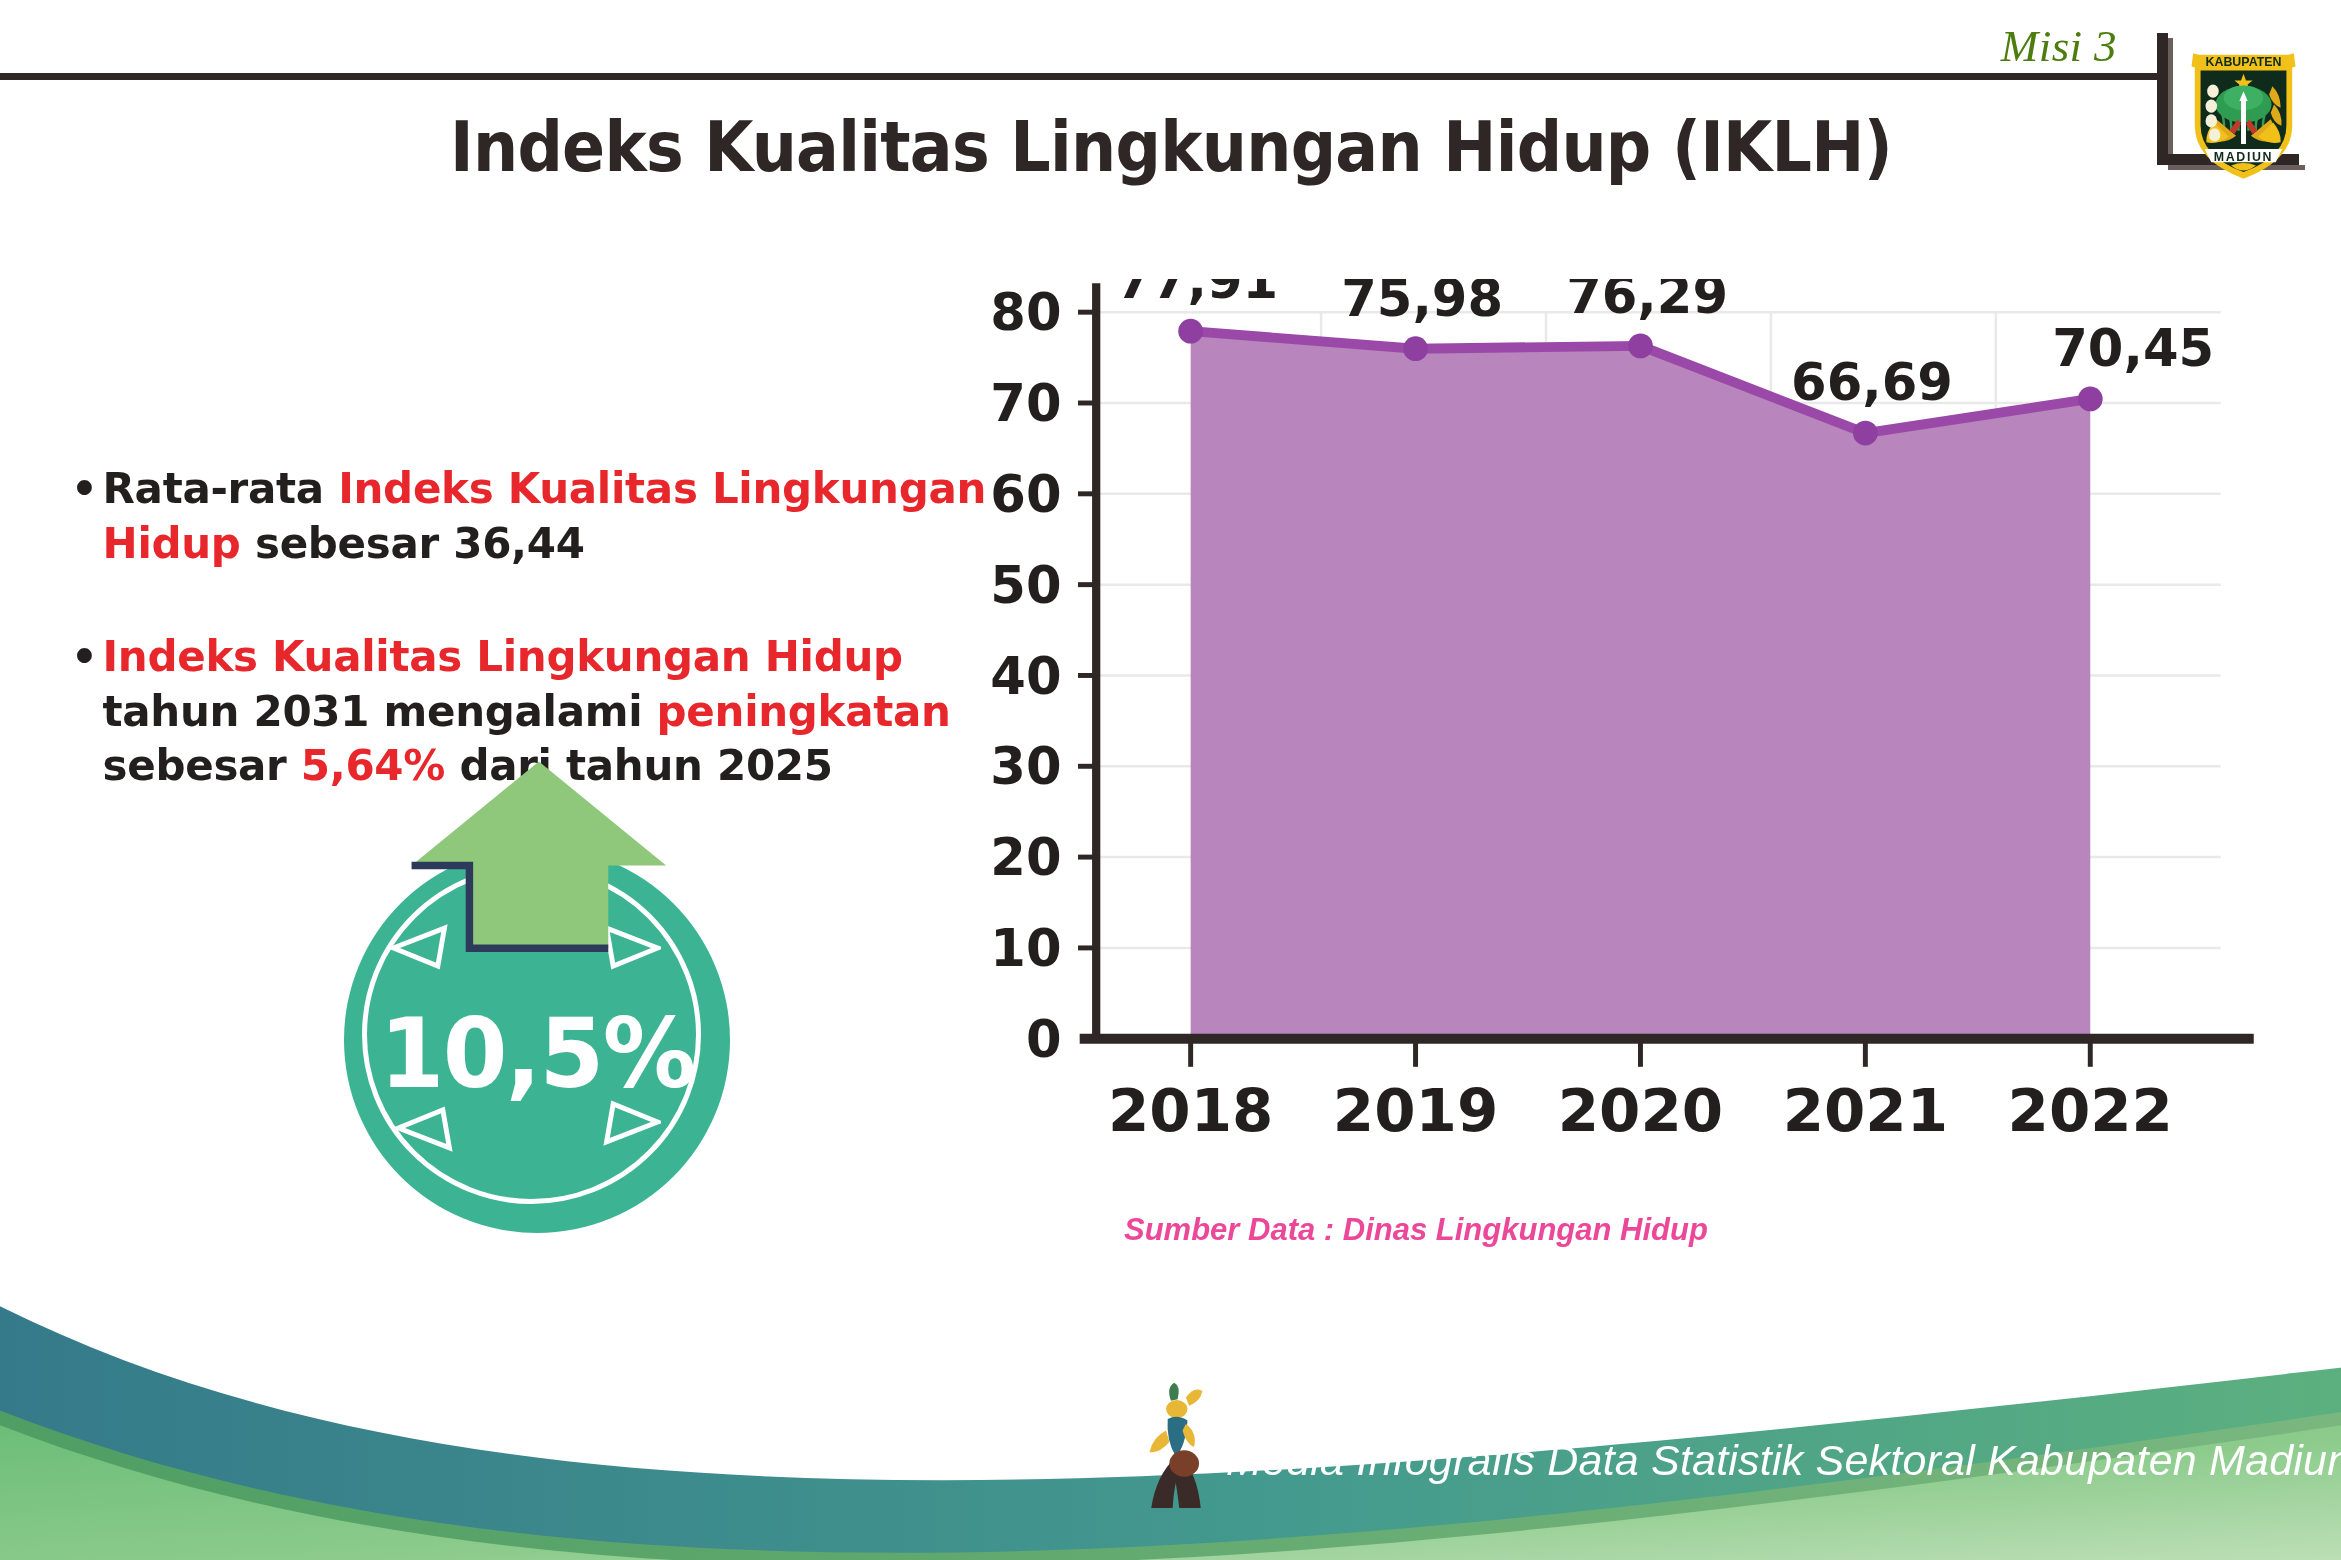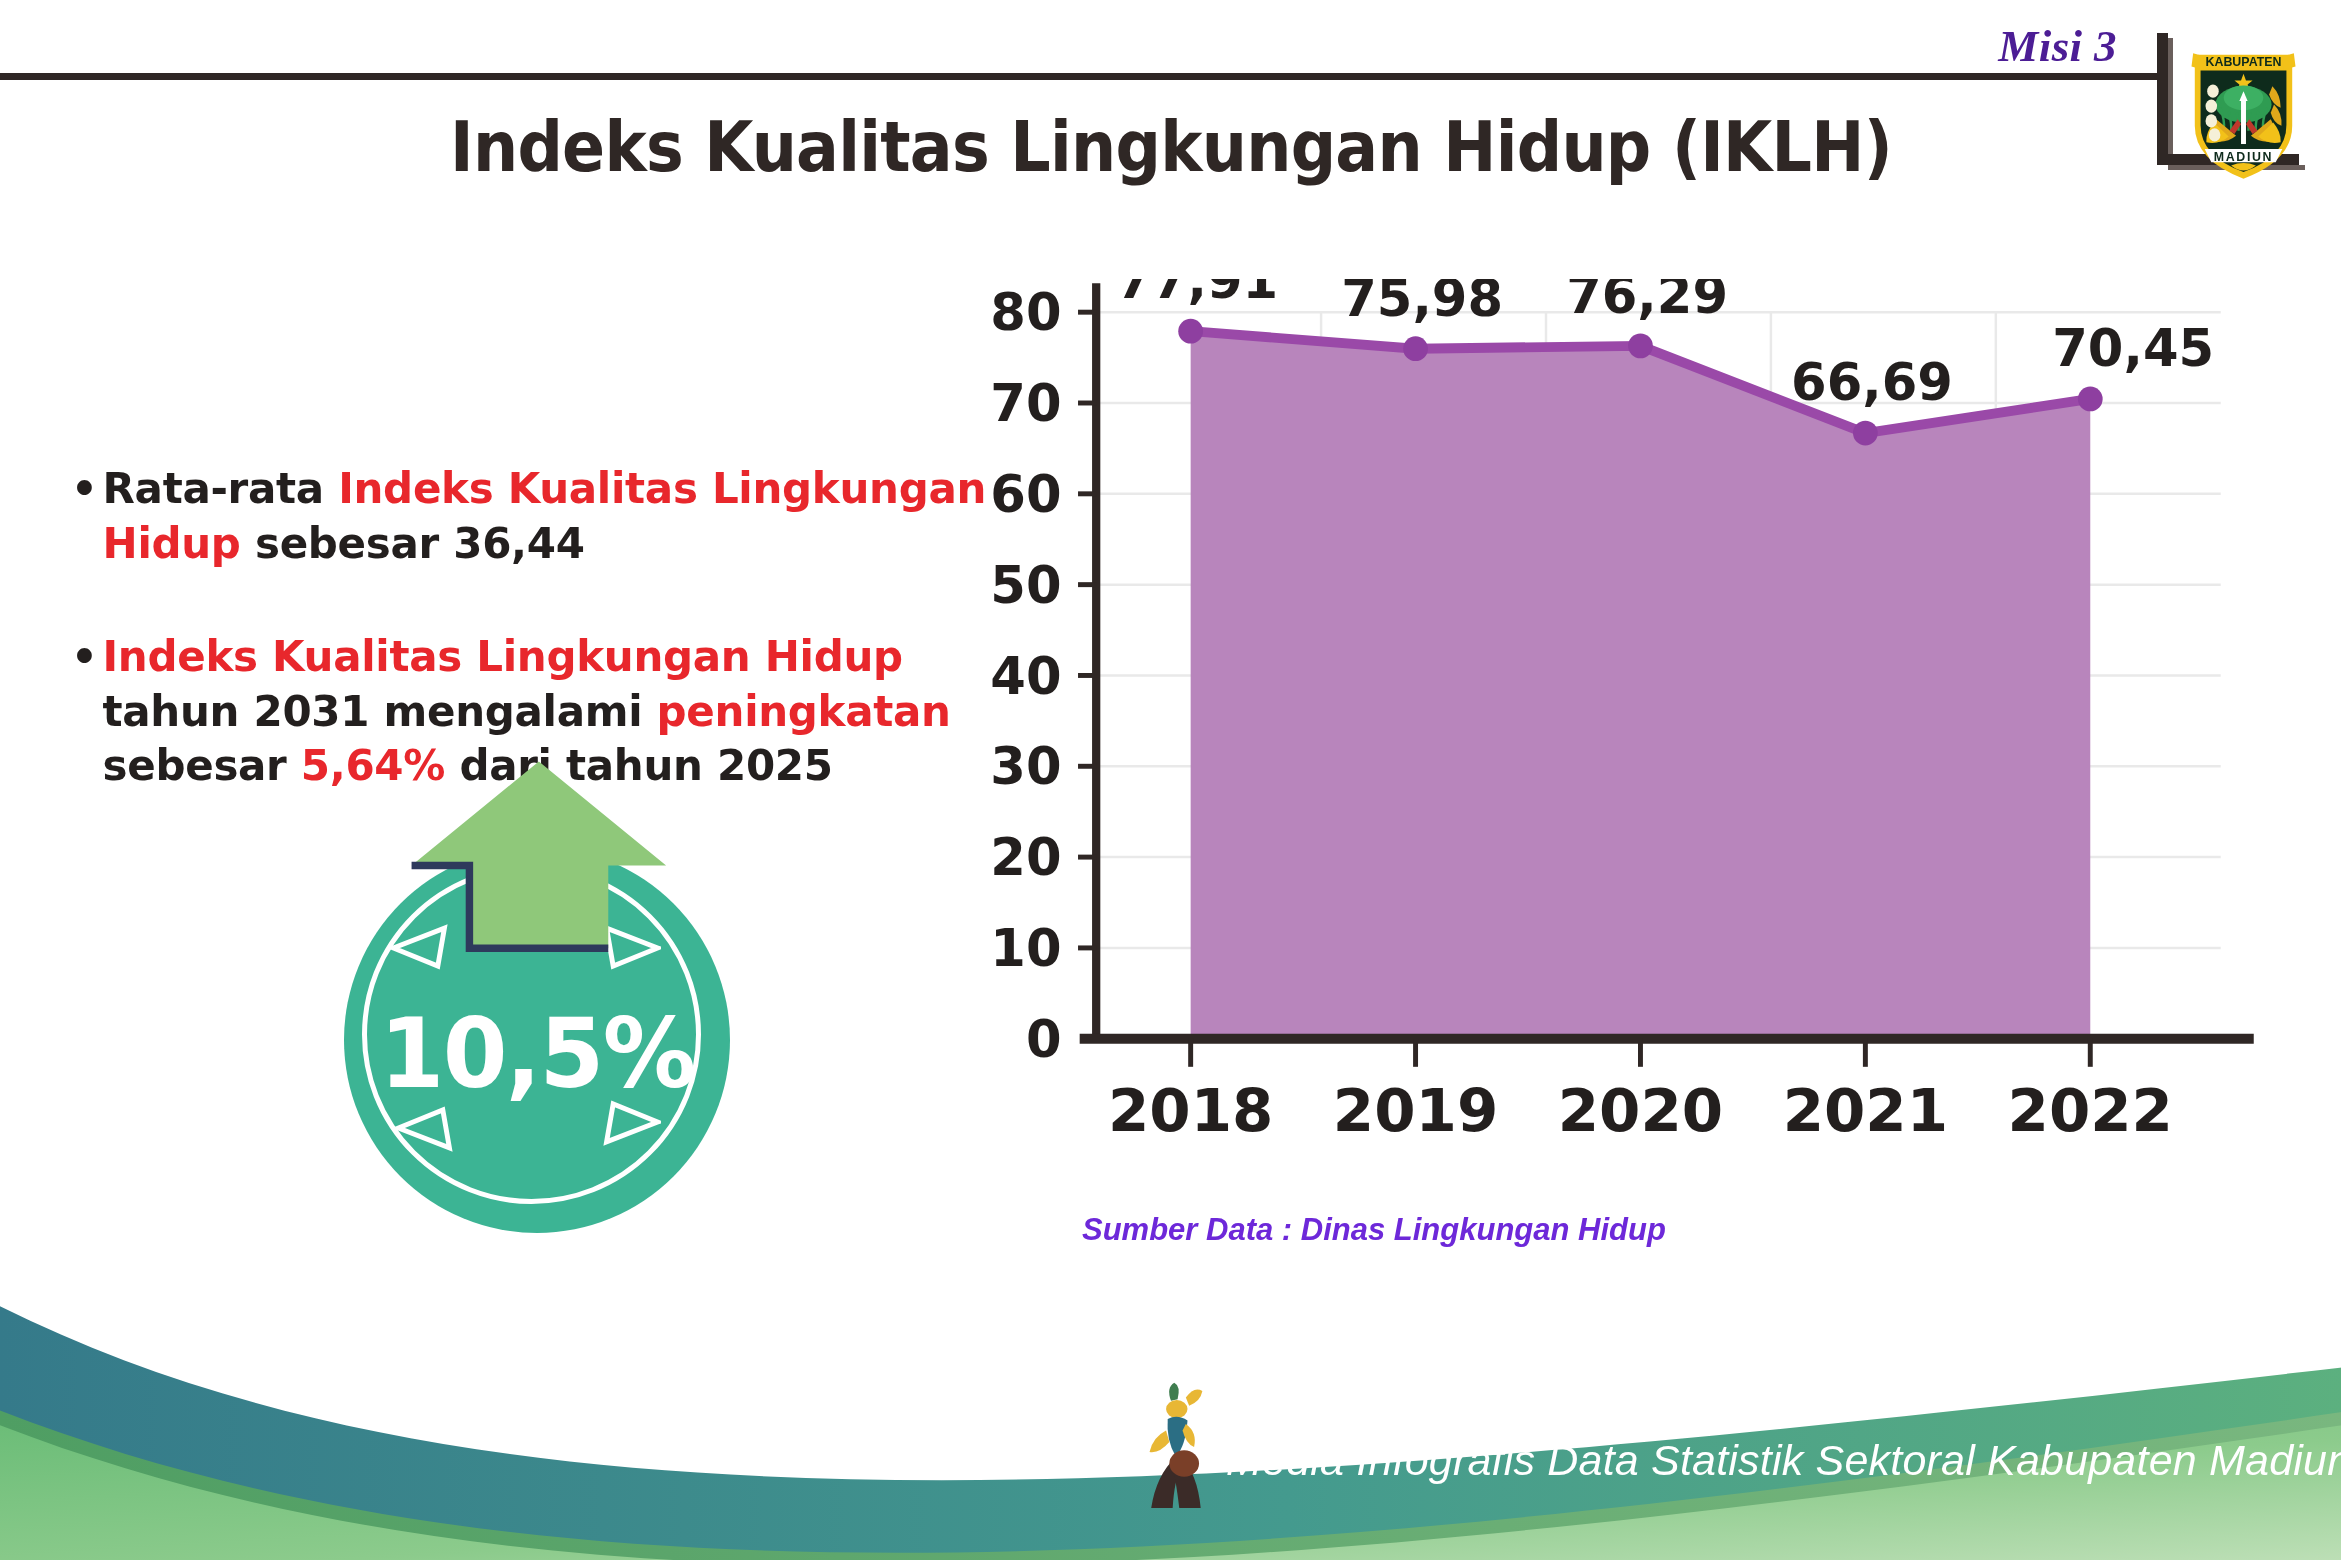--- a/index.html
+++ b/index.html
@@ -10,22 +10,22 @@
   }
 
   
   .header-rule{
     position:absolute;left:0;top:73px;width:2160px;height:7.4px;
     background:#2f2725;
   }
   .misi-label{
     position:absolute;right:225px;top:20px;
     font-family:"Liberation Serif",serif;
-    font-style:italic;font-size:45px;color:#4c1d95;
-    letter-spacing:0.4px;white-space:nowrap;font-weight:bold;
+    font-style:italic;font-size:45px;color:#4d7c0f;
+    letter-spacing:0.4px;white-space:nowrap;
   }
   .logo-bracket{
     position:absolute;left:2157px;top:33px;width:191px;height:132px;
   }
   .logo-bracket .vbar{
     position:absolute;left:0;top:0;width:10.7px;height:126px;background:#2f2725;
   }
   .logo-bracket .hbar{
     position:absolute;left:0;bottom:0;width:142px;height:10.7px;background:#2f2725;
   }
@@ -90,23 +90,23 @@
   .ta2{left:273px;top:165px;transform:scaleX(-1);}
   .ta3{left:68px;top:345px;transform:scaleY(-1);}
   .ta4{left:273px;top:339px;transform:scale(-1,-1);}
 
   
   .chart{
     position:absolute;left:974px;top:279px;width:1288px;height:892px;
   }
   .chart svg{display:block;}
   .chart-source{
-    position:absolute;left:1082px;top:1212px;
+    position:absolute;left:1124px;top:1212px;
     font-family:"Liberation Sans",sans-serif;
-    font-weight:bold;font-style:italic;font-size:31px;color:#6d28d9;
+    font-weight:bold;font-style:italic;font-size:31px;color:#ec4899;
     white-space:nowrap;
   }
 
   
   .footer{
     position:absolute;left:0;bottom:0;width:2342px;height:273px;
   }
   .footer-text{
     position:absolute;left:1226px;bottom:76px;
     font-family:"Liberation Sans",sans-serif;

